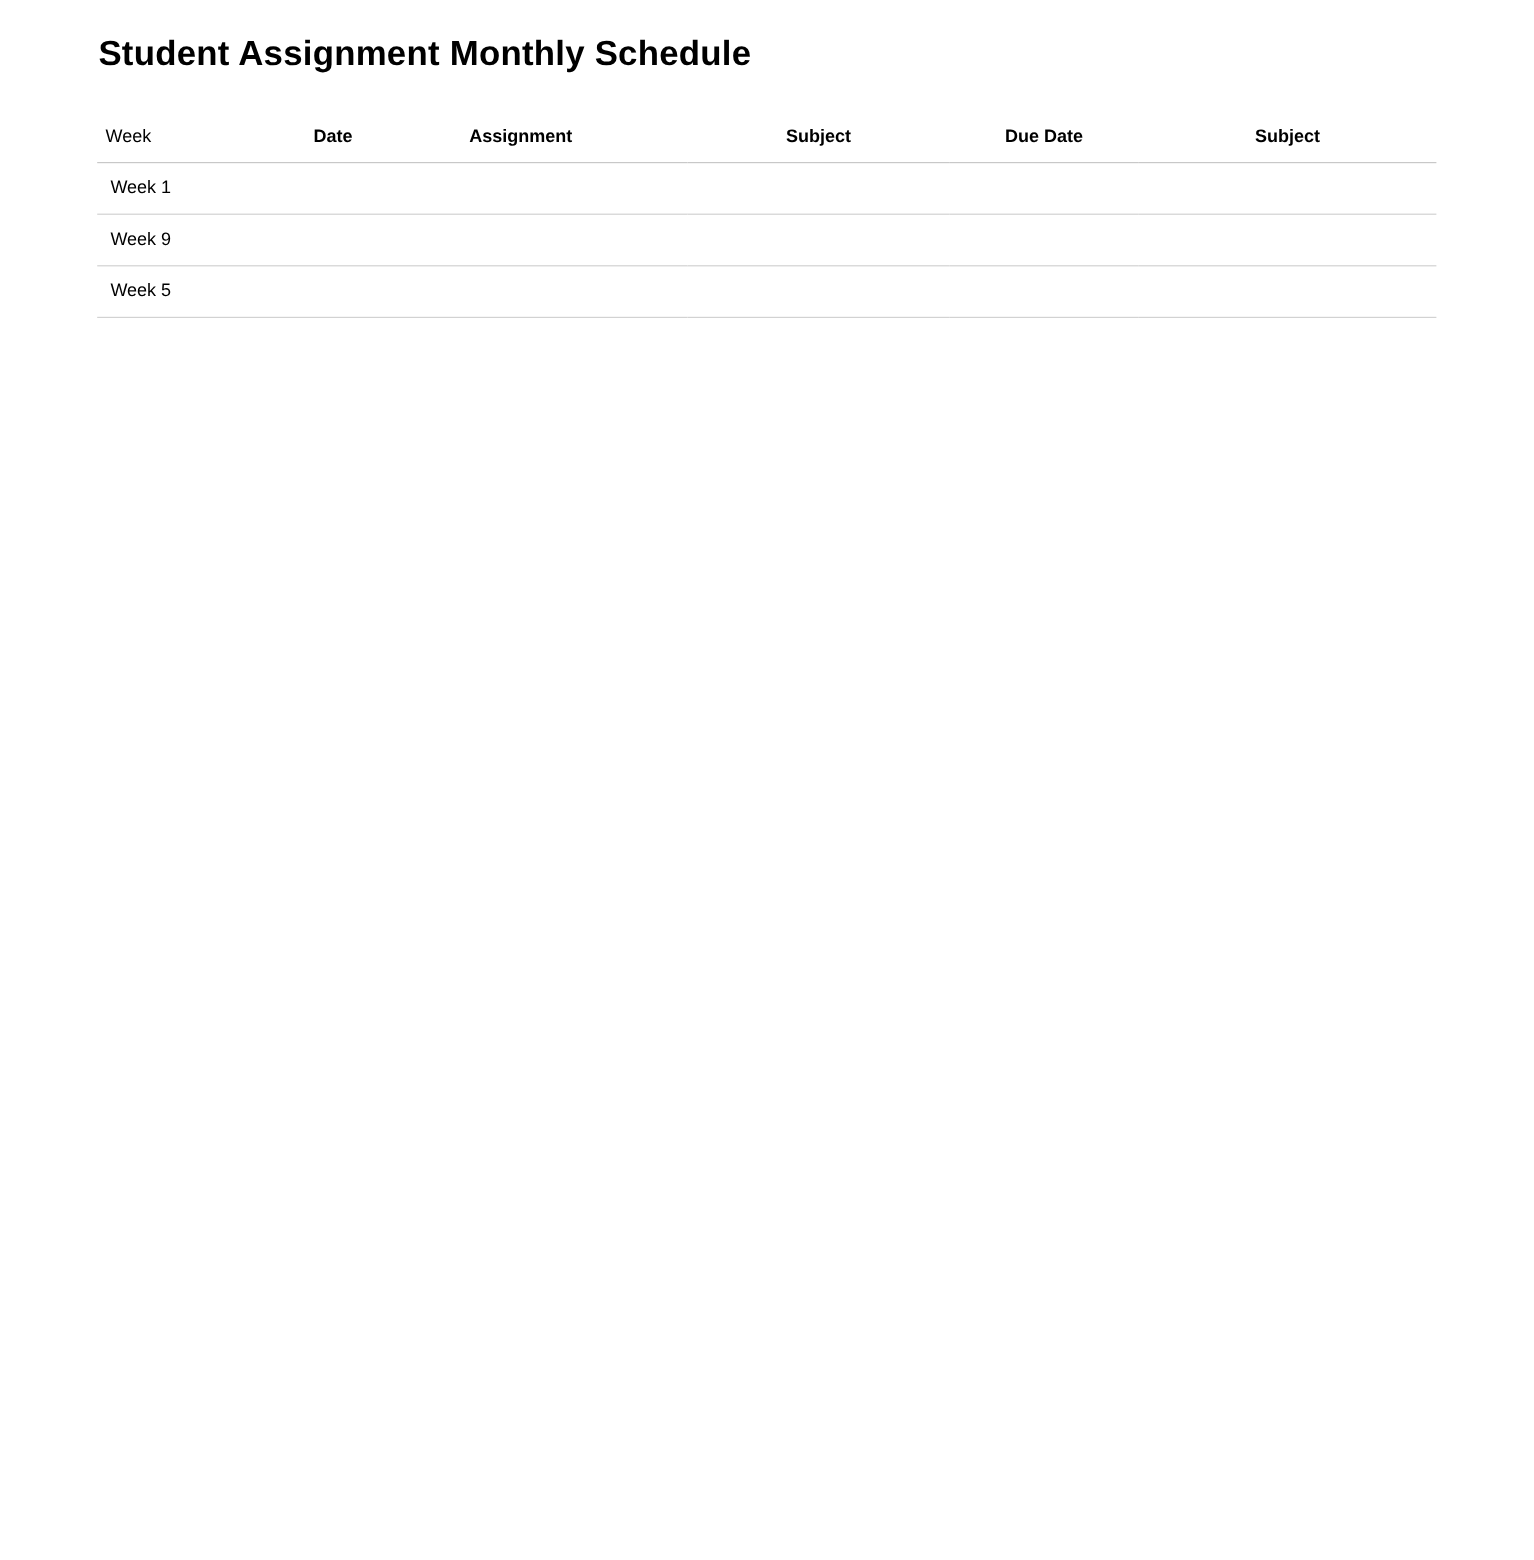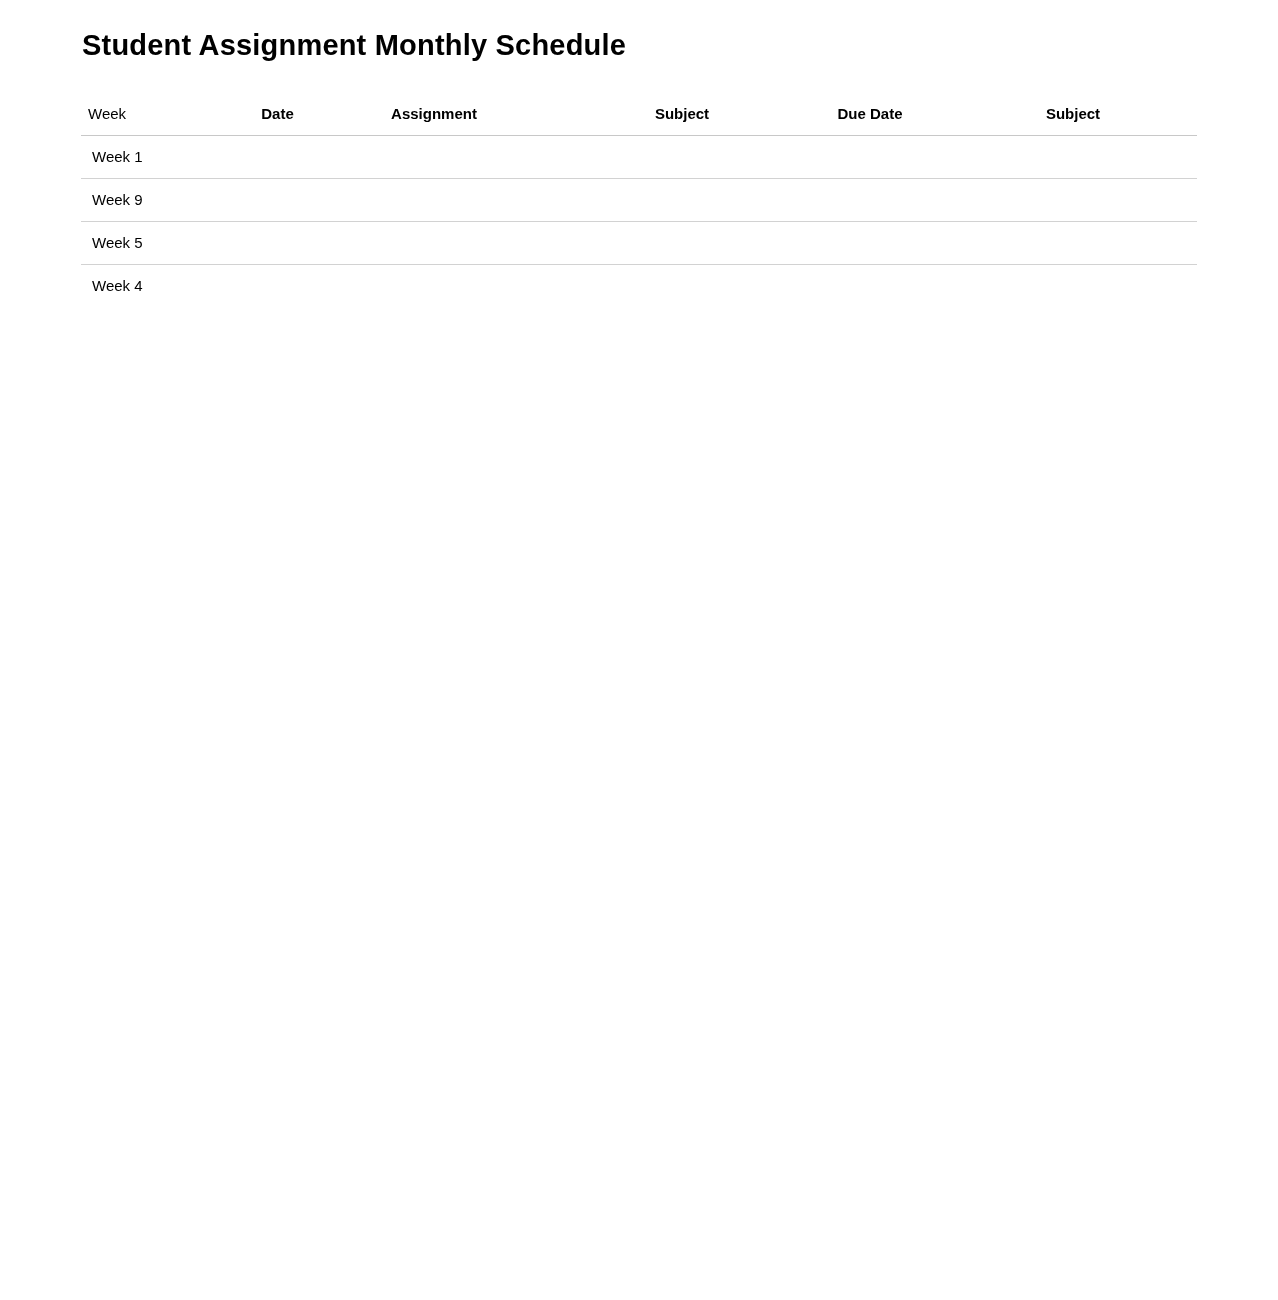--- a/index.html
+++ b/index.html
@@ -111,24 +111,16 @@
         <td></td>
       </tr>
       <tr>
         <td class="first-col">Week 5</td>
         <td></td>
         <td></td>
         <td></td>
         <td></td>
         <td></td>
       </tr>
-      <tr class="last-row">
-        <td class="first-col">Week 4</td>
-        <td></td>
-        <td></td>
-        <td></td>
-        <td></td>
-        <td></td>
-      </tr>
     </tbody>
   </table>
 
 </div>
 
 </body></html>

